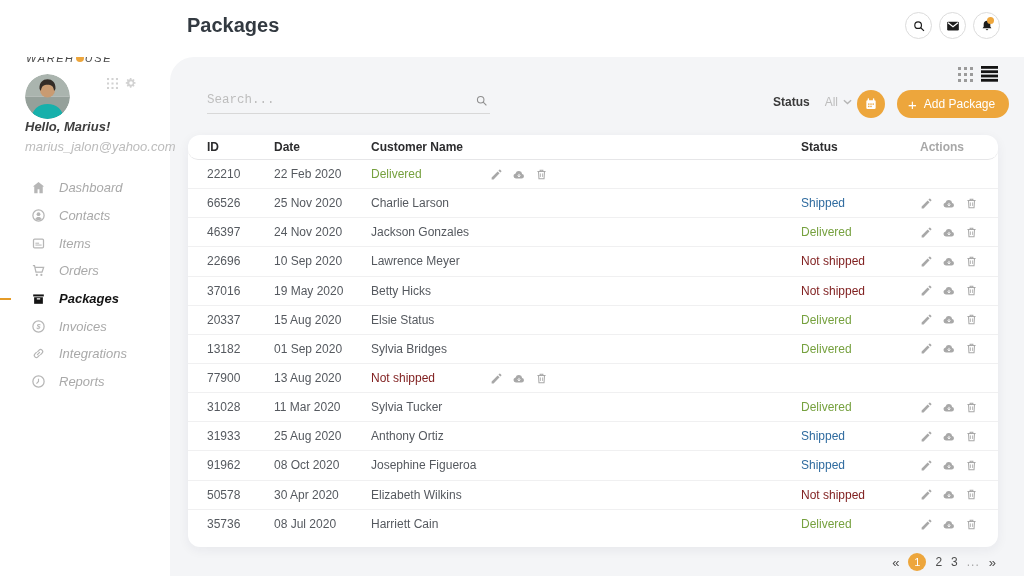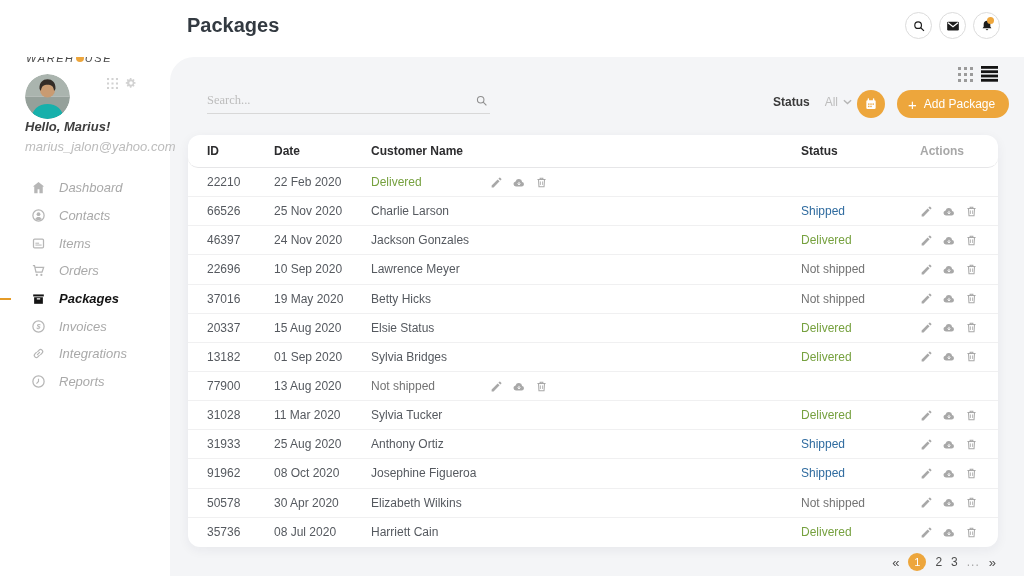--- a/index.html
+++ b/index.html
@@ -36,49 +36,49 @@
 
   
   .content { position:absolute; left:170px; top:57px; width:854px; height:519px;
     background:#f4f5f7; border-top-left-radius:24px; }
   .view-toggles { position:absolute; right:26px; top:9px; display:flex; gap:8px; align-items:center; }
   .vt-grid { color:#9b9b9b; cursor:pointer; }
   .vt-list { color:#141414; cursor:pointer; }
 
   .search-wrap { position:absolute; left:37px; top:30px; width:283px; height:27px; border-bottom:1px solid #d8d8d8; }
   .search-wrap input { width:253px; height:100%; border:none; outline:none; background:transparent;
-    font-size:12.5px; color:#555; font-family:Liberation Serif, serif; }
+    font-size:12.5px; color:#555; font-family:Liberation Mono, monospace; }
   .search-wrap input::placeholder { color:#bdbdbd; }
   .search-ic { position:absolute; right:2px; top:7px; color:#8f8f8f; }
 
   .status-filter { position:absolute; left:603px; top:38px; display:flex; align-items:center; }
   .status-label { font-size:12px; font-weight:700; color:#3a3a3a; }
   .status-value { font-size:12px; color:#bdbdbd; margin-left:15px; cursor:pointer; }
   .status-chevron { margin-left:5px; color:#b5b5b5; cursor:pointer; display:flex; }
   .calendar-btn { position:absolute; left:687px; top:33px; width:28px; height:28px; border-radius:50%;
     background:#eda63c; border:none; display:flex; align-items:center; justify-content:center; cursor:pointer; }
   .add-btn { position:absolute; left:727px; top:33px; height:28px; padding:0 14px 0 11px; border:none; border-radius:15px;
     background:#eda63c; color:#fff; font-size:12px; font-family:inherit; display:flex; align-items:center; gap:7px; cursor:pointer; }
   .add-plus { font-size:15px; font-weight:400; line-height:1; }
 
   
   .card { position:absolute; left:18px; top:78px; width:810px; height:412px; background:#fff;
     border-radius:12px; box-shadow:0 3px 12px rgba(40,40,60,.06); overflow:hidden; }
   .t-row { display:flex; align-items:center; height:29.15px; border-bottom:1px solid #f0f0f1; font-size:12px; color:#55595f; }
   .t-row:last-child { border-bottom:none; }
-  .t-head { height:33px; font-weight:700; color:#2c2c2e; border-bottom:1px solid #e6e6e8; font-size:12px;border-radius:10px; }
+  .t-head { height:25px; font-weight:700; color:#2c2c2e; border-bottom:1px solid #e6e6e8; font-size:12px;border-radius:10px; }
   .col-id { width:86px; padding-left:19px; }
   .col-date { width:97px; }
   .col-customer { flex:1; }
   .col-status { width:119px; }
   .col-actions { width:78px; display:flex; align-items:center; gap:9px; color:#a8a8a8; }
   .col-actions .act { display:flex; cursor:pointer; color:#a8a8a8; }
   .st-delivered { color:#76a13f; }
   .st-shipped { color:#2f6b9f; }
-  .st-not-shipped { color:#737373;text-align:center; }
+  .st-not-shipped { color:#7f1d1d;text-align:center; }
 
   
   .pagination { position:absolute; right:28px; top:496px; display:flex; align-items:center; gap:9px; }
   .pg-arrow { font-size:13px; color:#4d4d4d; cursor:pointer; }
   .pg-num { font-size:12px; color:#4d4d4d; cursor:pointer; }
   .pg-num.active { width:18px; height:18px; border-radius:50%; background:#eda63c; color:#fff;
     display:flex; align-items:center; justify-content:center; font-size:11px; }
   .pg-ellipsis { font-size:12px; color:#a5a5a5; letter-spacing:1px; }
 </style>
 </head>

